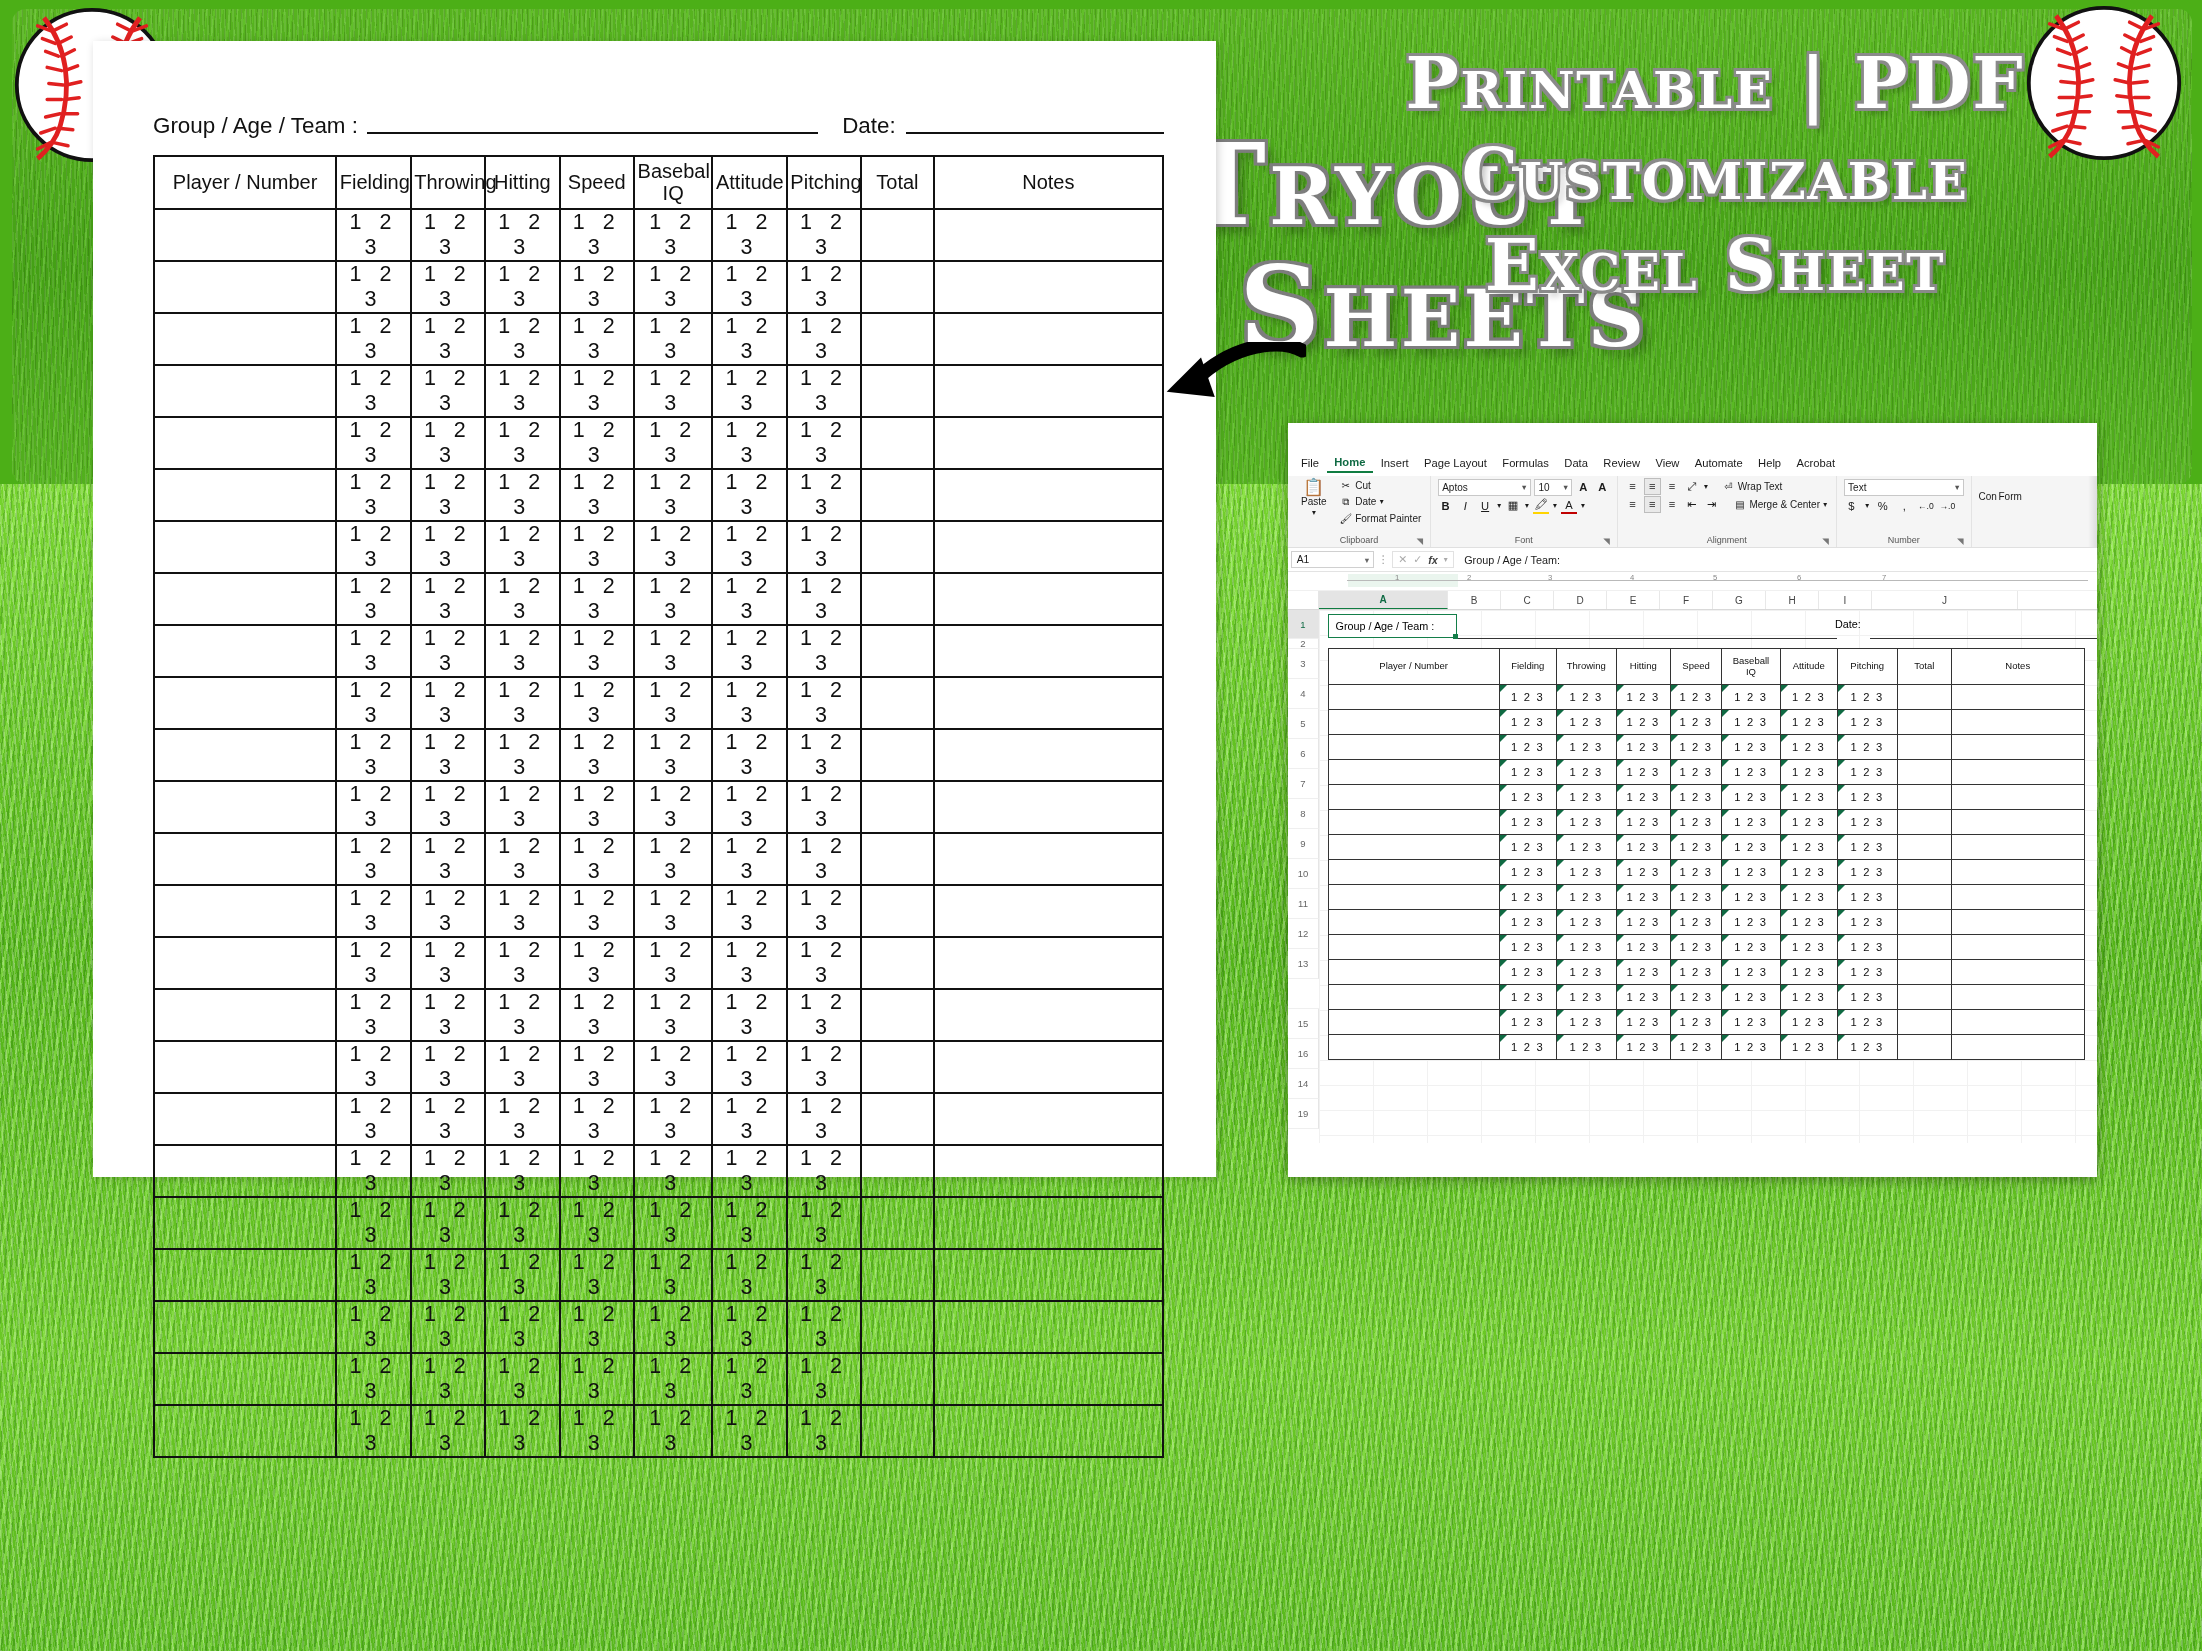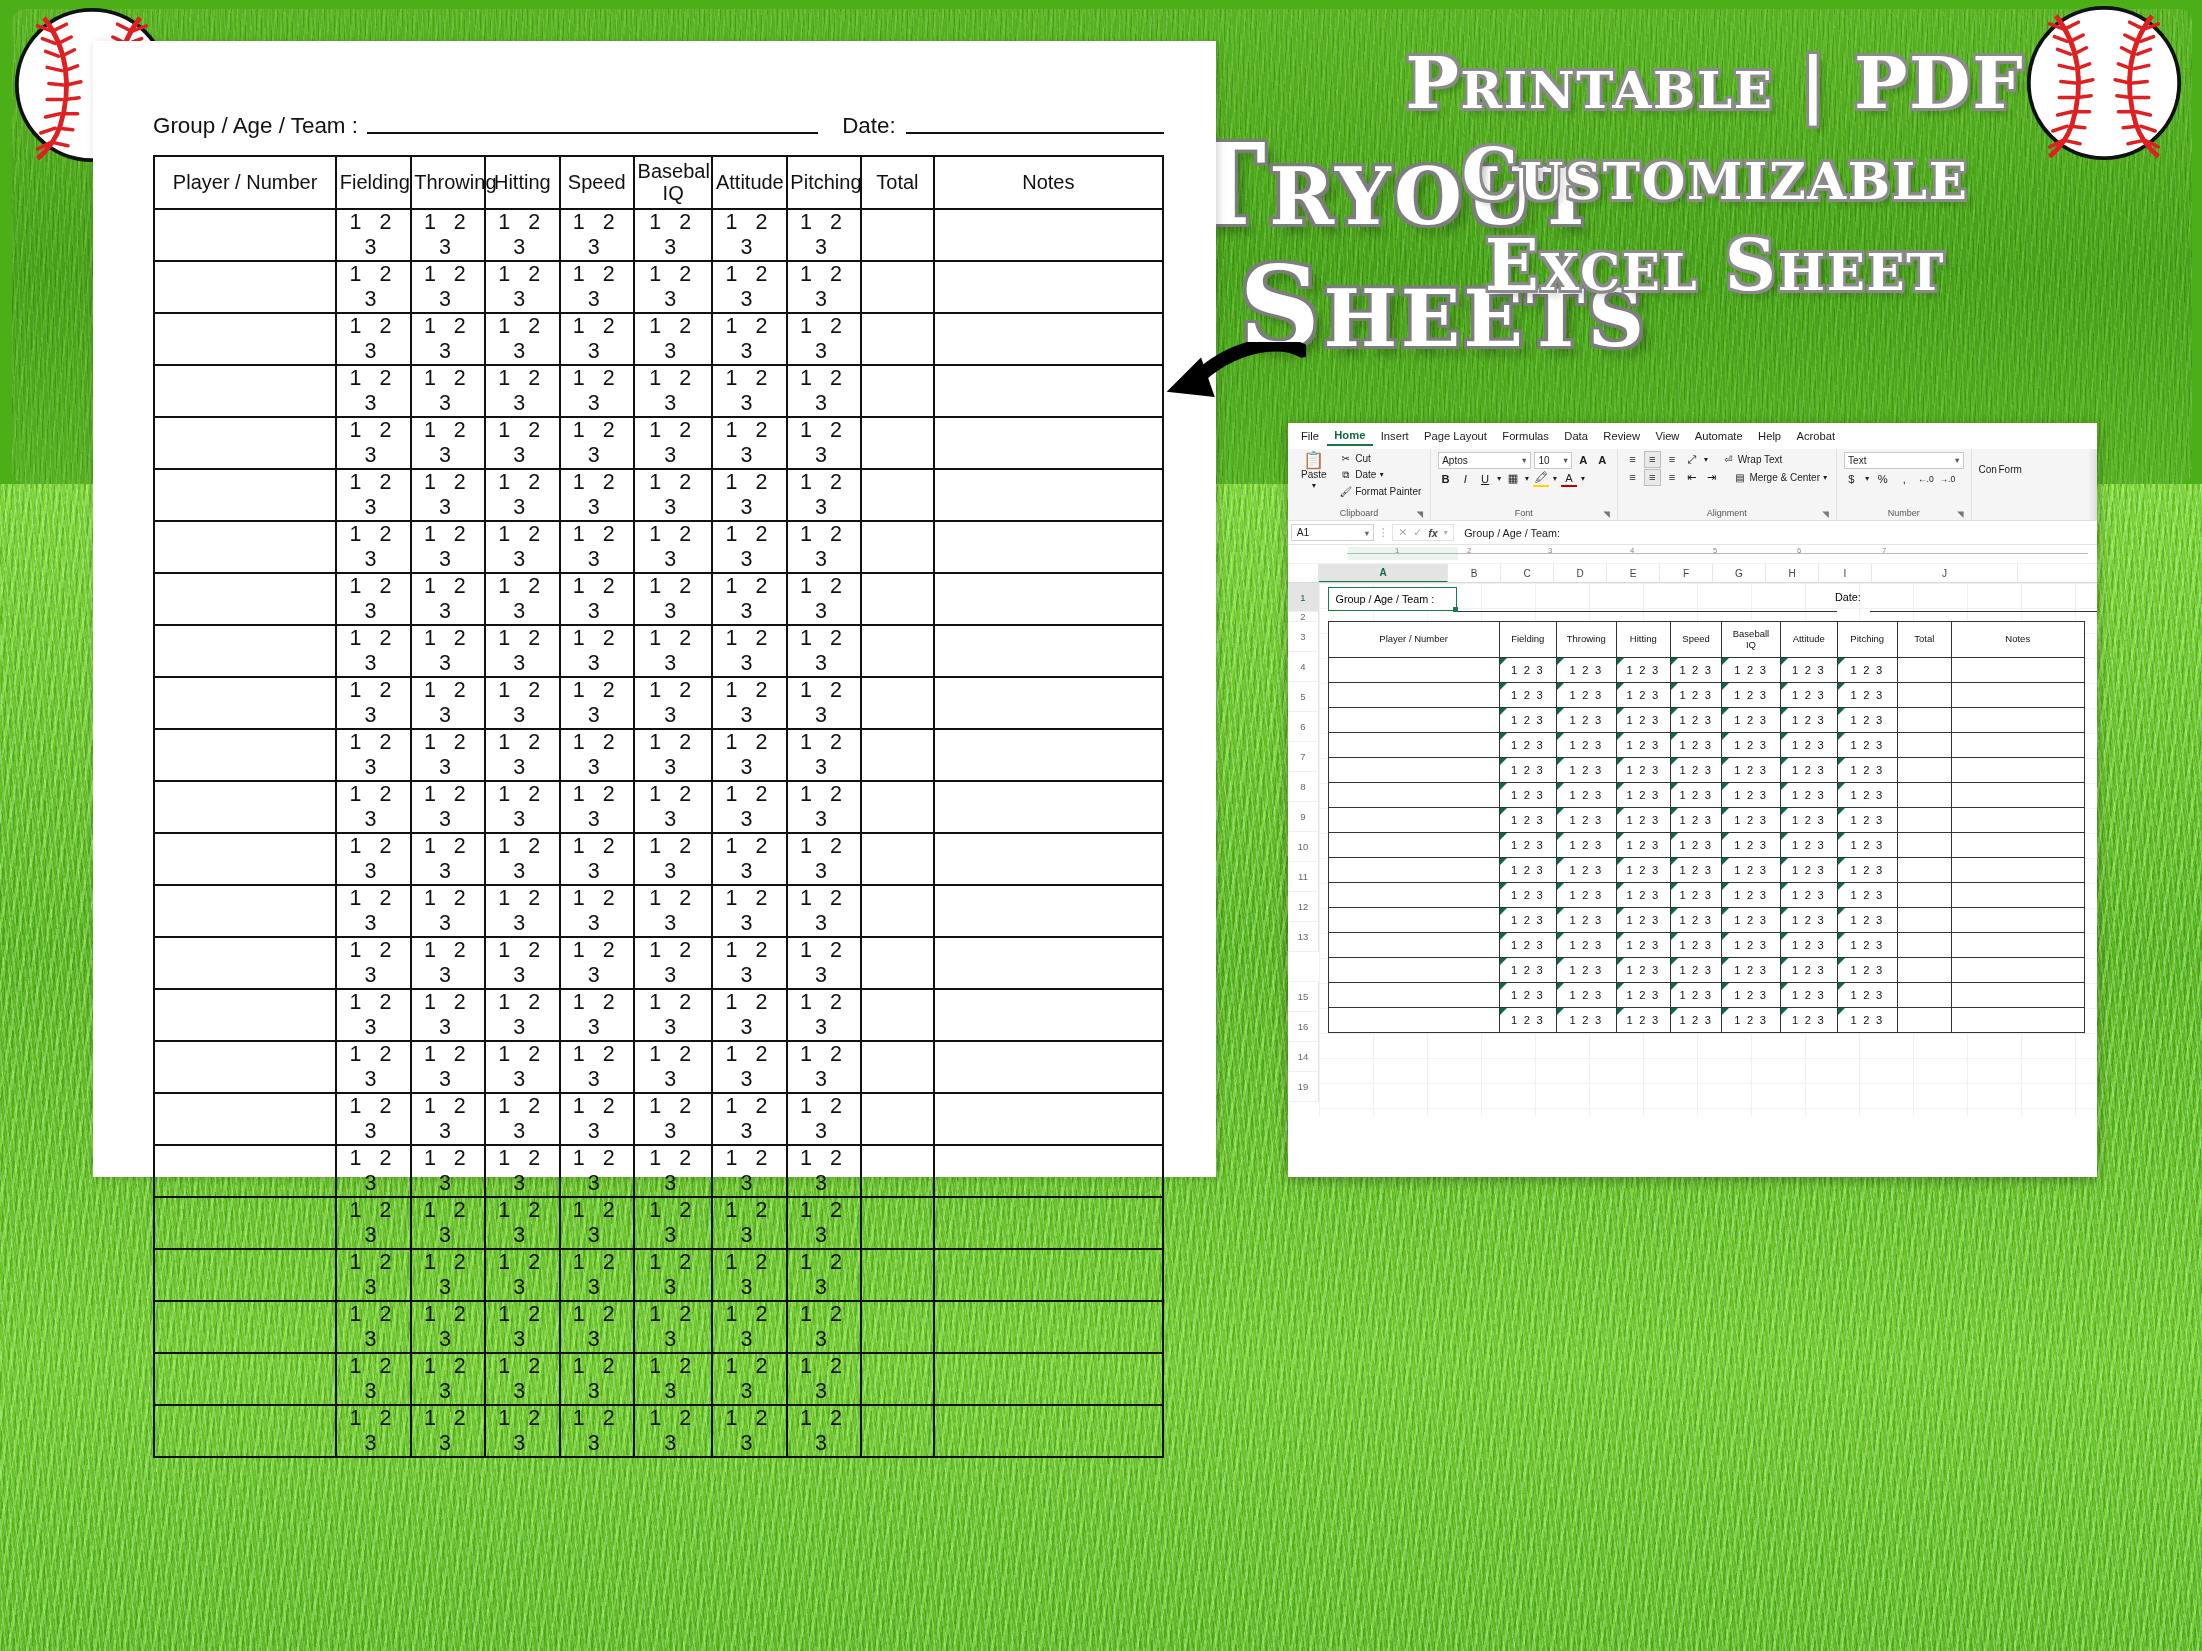--- a/index.html
+++ b/index.html
@@ -150,21 +150,21 @@
     position: absolute; left: 1288px; top: 423px;
     width: 809px; height: 754px;
     background: #ffffff;
     box-shadow: 0 2.6px 12px rgba(0,0,0,0.35);
     overflow: hidden;
     font-family: "Liberation Sans", sans-serif;
   }
   #excel-tabs {
     display: flex; align-items: center; gap: 0;
     height: 26px; background: #ffffff;
-    padding: 0 5.2px; font-size: 11.2px; color: #1b1b1b;
+    padding: 0 5.2px; font-size: 11.2px; color: #1b1b1b; margin-top: 27px;
   }
   #excel-tabs .tab { padding: 3.4px 7.7px; white-space: nowrap; }
   #excel-tabs .tab.active {
     font-weight: 600; color: #0f6a43;
     border-bottom: 2.2px solid #107c41;
   }
   #ribbon {
     position: relative;
     height: 72px; background: #f5f5f5;
     border-bottom: 0.9px solid #e0e0e0;

